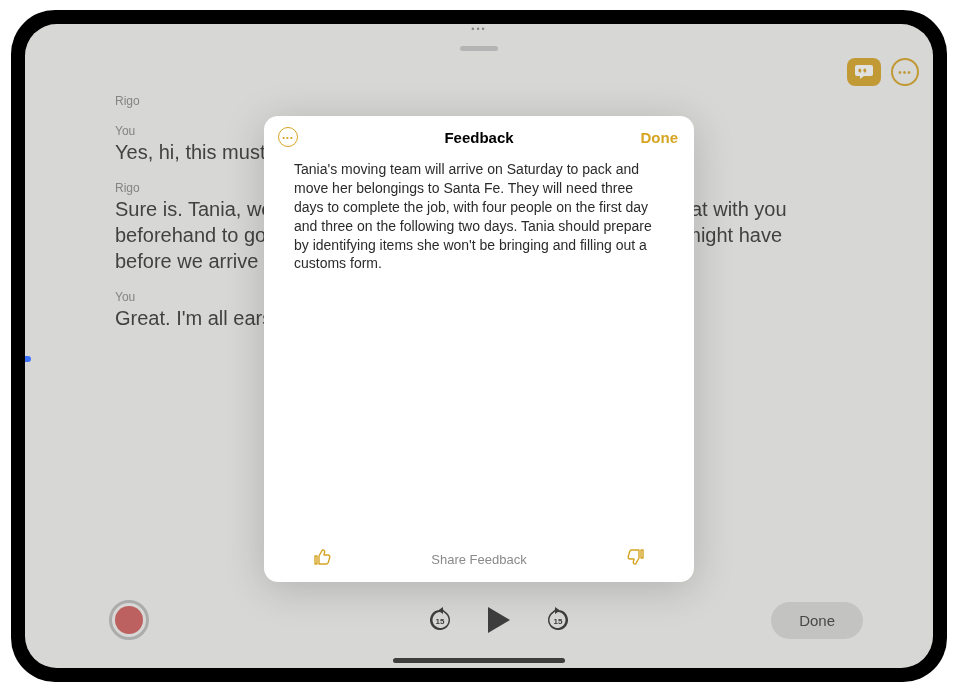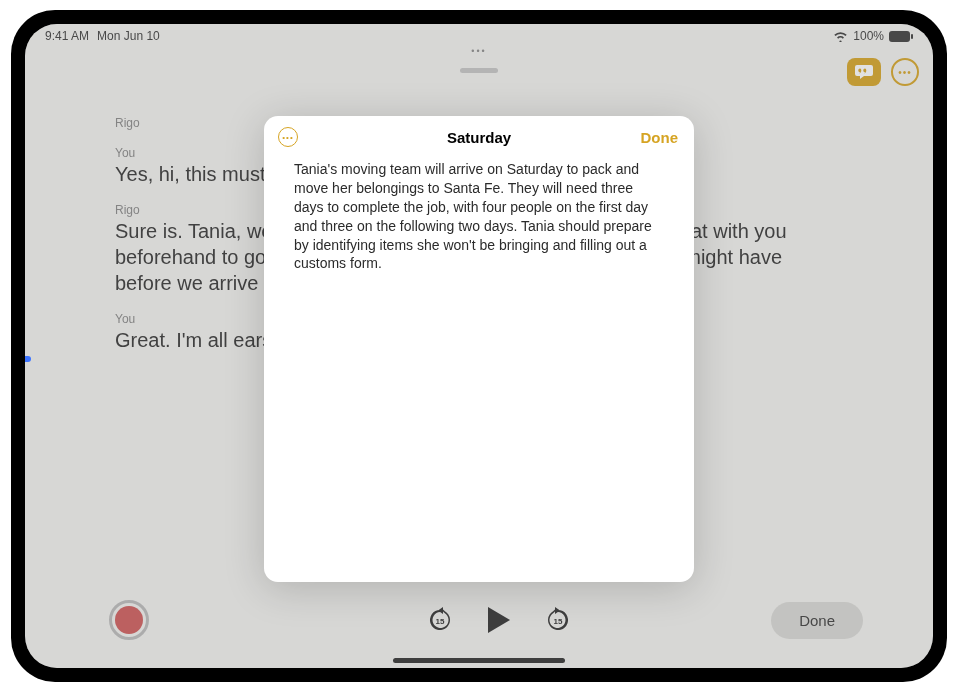--- a/index.html
+++ b/index.html
@@ -220,40 +220,20 @@
       background: #3b73ff;
       border-radius: 0 3px 3px 0;
     }
   </style>
 </head>
 <body>
 
 <div class="device">
   <div class="screen">
 
-    <div class="status-bar">
-      <div class="status-left">
-        <span>9:41 AM</span>
-        <span>Mon Jun 10</span>
-      </div>
-      <div class="status-right">
-        <span class="wifi">
-          <svg width="15" height="11" viewBox="0 0 15 11">
-              <path d="M7.5 9.5a1.1 1.1 0 100 2.2 1.1 1.1 0 000-2.2zM4 6.5a5 5 0 017 0l-1.2 1.2a3.3 3.3 0 00-4.6 0zM1.3 3.8a8.8 8.8 0 0112.4 0L12.5 5a7 7 0 00-10 0z" fill="#3b3b3b"></path>
-            </svg>
-        </span>
-        <span>100%</span>
-        <span class="battery">
-          <svg width="24" height="11" viewBox="0 0 24 11">
-              <rect x="0" y="0" width="21" height="11" rx="3" fill="#3b3b3b"></rect>
-              <rect x="22" y="3" width="2" height="5" rx="1" fill="#3b3b3b"></rect>
-            </svg>
-        </span>
-      </div>
-    </div>
 
     <div class="nav-bar">
       <span class="nav-dots">•••</span>
       <div class="nav-handle"></div>
     </div>
 
     <div class="action-buttons">
       <div class="quote-btn">
         <svg width="18" height="14" viewBox="0 0 18 14">
             <path d="M2 0h14a2 2 0 012 2v7a2 2 0 01-2 2H9l-4 3v-3H2a2 2 0 01-2-2V2a2 2 0 012-2z" fill="#fff"></path>
@@ -305,22 +285,35 @@
 
     <div class="home-indicator"></div>
 
     <div class="dimmer"></div>
 
     <div class="modal">
       <div class="modal-header">
         <div class="modal-more">
           <span style="color:#d6a423;font-size:8px;letter-spacing:1px;">•••</span>
         </div>
-        <span class="modal-title">Saturday</span>
+        <span class="modal-title">Feedback</span>
         <span class="modal-done">Done</span>
       </div>
       <div class="modal-body">Tania's moving team will arrive on Saturday to pack and move her belongings to Santa Fe. They will need three days to complete the job, with four people on the first day and three on the following two days. Tania should prepare by identifying items she won't be bringing and filling out a customs form.</div>
+      <div class="modal-footer">
+        <span class="thumb">
+          <svg width="20" height="20" viewBox="0 0 20 20">
+              <path d="M2 9h2v8H2zM6 17h7.5c.8 0 1.5-.5 1.7-1.3l1.6-5.5c.3-1-.5-2.2-1.7-2.2H11l.7-3.2c.1-.6-.1-1.2-.6-1.6-.7-.5-1.7-.3-2.1.4L6 9z" fill="none" stroke="#d6a423" stroke-width="1.4" stroke-linejoin="round"></path>
+            </svg>
+        </span>
+        <span>Share Feedback</span>
+        <span class="thumb">
+          <svg width="20" height="20" viewBox="0 0 20 20">
+              <path d="M18 11h-2V3h2zM14 3H6.5c-.8 0-1.5.5-1.7 1.3L3.2 9.8c-.3 1 .5 2.2 1.7 2.2H9l-.7 3.2c-.1.6.1 1.2.6 1.6.7.5 1.7.3 2.1-.4L14 11z" fill="none" stroke="#d6a423" stroke-width="1.4" stroke-linejoin="round"></path>
+            </svg>
+        </span>
+      </div>
     </div>
 
     <div class="side-dot"></div>
 
   </div>
 </div>
 
 </body></html>

